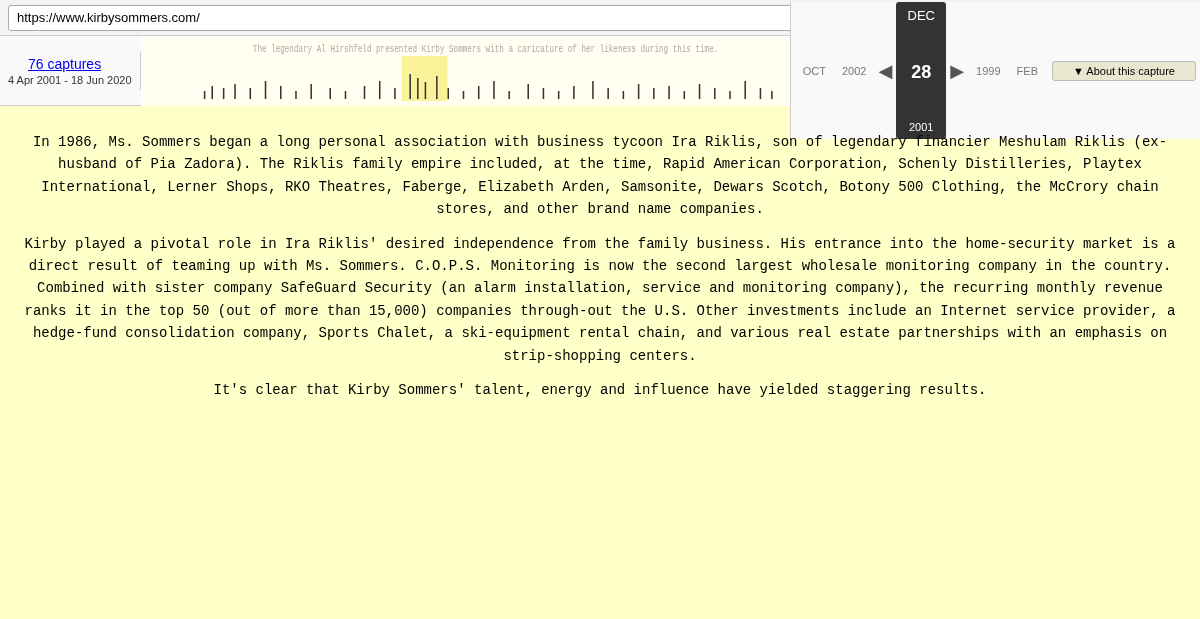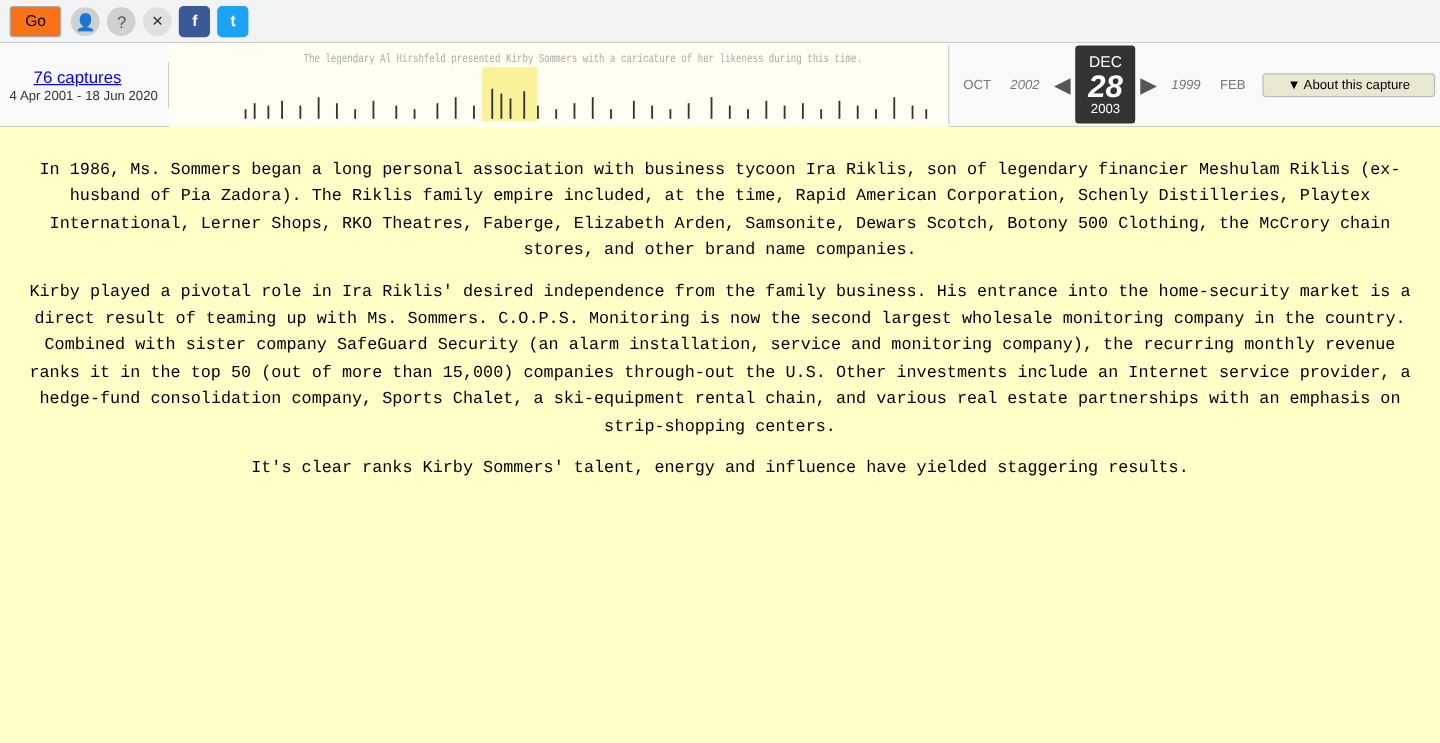--- a/index.html
+++ b/index.html
@@ -119,45 +119,45 @@
       display: flex;
       flex-direction: column;
       align-items: flex-end;
       justify-content: center;
       padding: 4px 8px;
       font-size: 12px;
       color: #555;
       cursor: pointer;
     }
     .nav-month .month-label { font-size: 11px; color: #777; }
-    .nav-month .month-year { font-size: 11px; color: #777; font-style: italic; }
+    .nav-month .month-year { font-size: 11px; color: #777; }
     .nav-arrow {
       font-size: 18px;
       color: #555;
       cursor: pointer;
       padding: 0 4px;
     }
     .nav-center {
       display: flex;
       flex-direction: column;
       align-items: center;
       justify-content: center;
       background: #333;
       color: #fff;
       padding: 6px 10px;
       min-width: 50px;
       border-radius: 3px;
       font-size: 13px;
       cursor: pointer;
+      gap: 40px;
     }
     .nav-center .big-num {
-      font-size: 26px;
+      font-size: 18px;
       font-weight: bold;
       line-height: 1;
-      font-style: italic;
     }
     .nav-center .center-year {
       font-size: 11px;
     }
     #about-capture {
       background: #e8e8d0;
       border: 1px solid #bbb;
       border-radius: 3px;
       padding: 3px 20px;
       font-size: 11px;
@@ -178,20 +178,21 @@
       text-align: center;
     }
     #main-content p {
       margin-bottom: 12px;
     }
   </style>
 </head>
 <body>
 
 <div id="top-bar">
+  <input id="url-bar" type="text" value="https://www.kirbysommers.com/" style="">
   <button id="go-button">Go</button>
   <div id="top-icons">
     <div class="top-icon">👤</div>
     <div class="top-icon">?</div>
     <div class="top-icon x-icon">✕</div>
     <div class="social-icon fb">f</div>
     <div class="social-icon tw">t</div>
   </div>
 </div>
 
@@ -257,30 +258,30 @@
     <span class="nav-month">
       <span class="month-label">OCT</span>
     </span>
     <span class="nav-month">
       <span class="month-year">2002</span>
     </span>
     <span class="nav-arrow">◀</span>
     <div class="nav-center">
       <span class="month-label">DEC</span>
       <span class="big-num">28</span>
-      <span class="center-year">2003</span>
+      <span class="center-year">2001</span>
     </div>
     <span class="nav-arrow">▶</span>
     <span class="nav-month">
       <span class="month-year">1999</span>
     </span>
     <span class="nav-month">
       <span class="month-label">FEB</span>
     </span>
     <button id="about-capture">▼ About this capture</button>
   </div>
 </div>
 
 <div id="main-content">
   <p>In 1986, Ms. Sommers began a long personal association with business tycoon Ira Riklis, son of legendary financier Meshulam Riklis (ex-husband of Pia Zadora).  The Riklis family empire included, at the time, Rapid American Corporation, Schenly Distilleries, Playtex International, Lerner Shops, RKO Theatres, Faberge, Elizabeth Arden, Samsonite, Dewars Scotch, Botony 500 Clothing, the McCrory chain stores, and other brand name companies.</p>
   <p>Kirby played a pivotal role in Ira Riklis' desired independence from the family business. His entrance into the home-security market is a direct result of teaming up with Ms. Sommers.  C.O.P.S. Monitoring is now the second largest wholesale monitoring company in the country.  Combined with sister company SafeGuard Security (an alarm installation, service and monitoring company), the recurring monthly revenue ranks it in the top 50 (out of more than 15,000) companies through-out the U.S. Other investments include an Internet service provider, a hedge-fund consolidation company, Sports Chalet, a ski-equipment rental chain, and various real estate partnerships with an emphasis on strip-shopping centers.</p>
-  <p>It's clear ranks Kirby Sommers' talent, energy and influence have yielded staggering results.</p>
+  <p>It's clear that Kirby Sommers' talent, energy and influence have yielded staggering results.</p>
 </div>
 
 </body></html>

